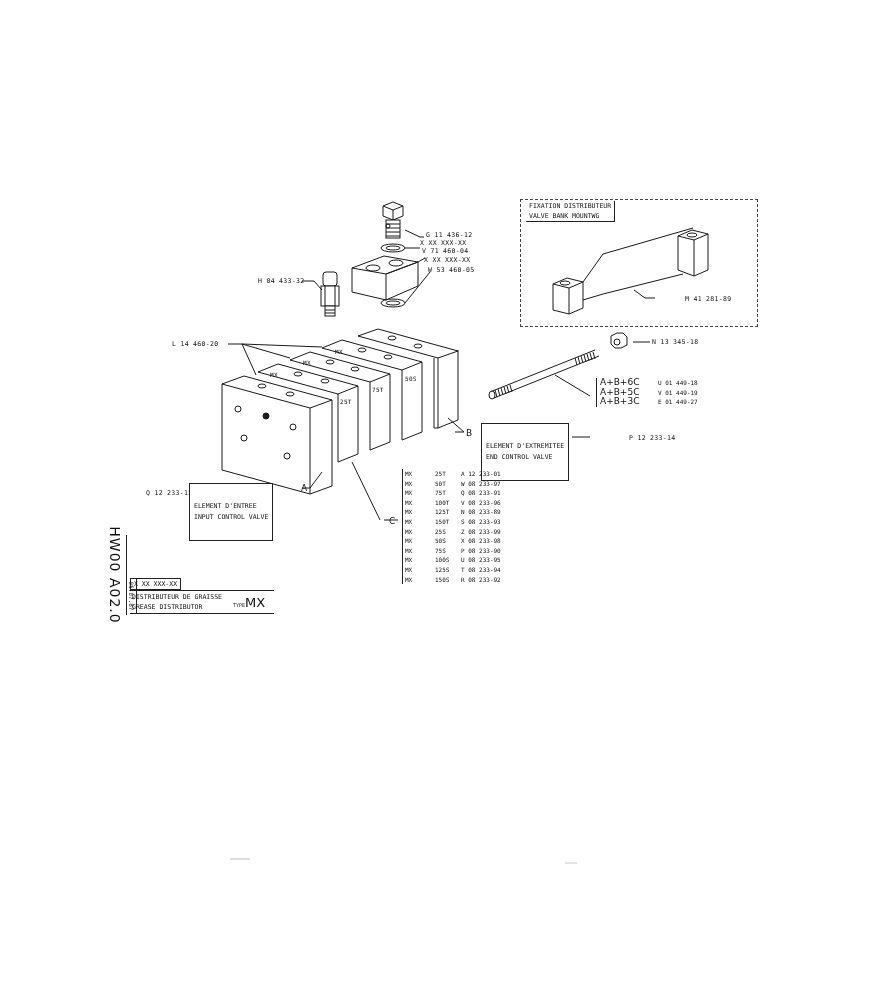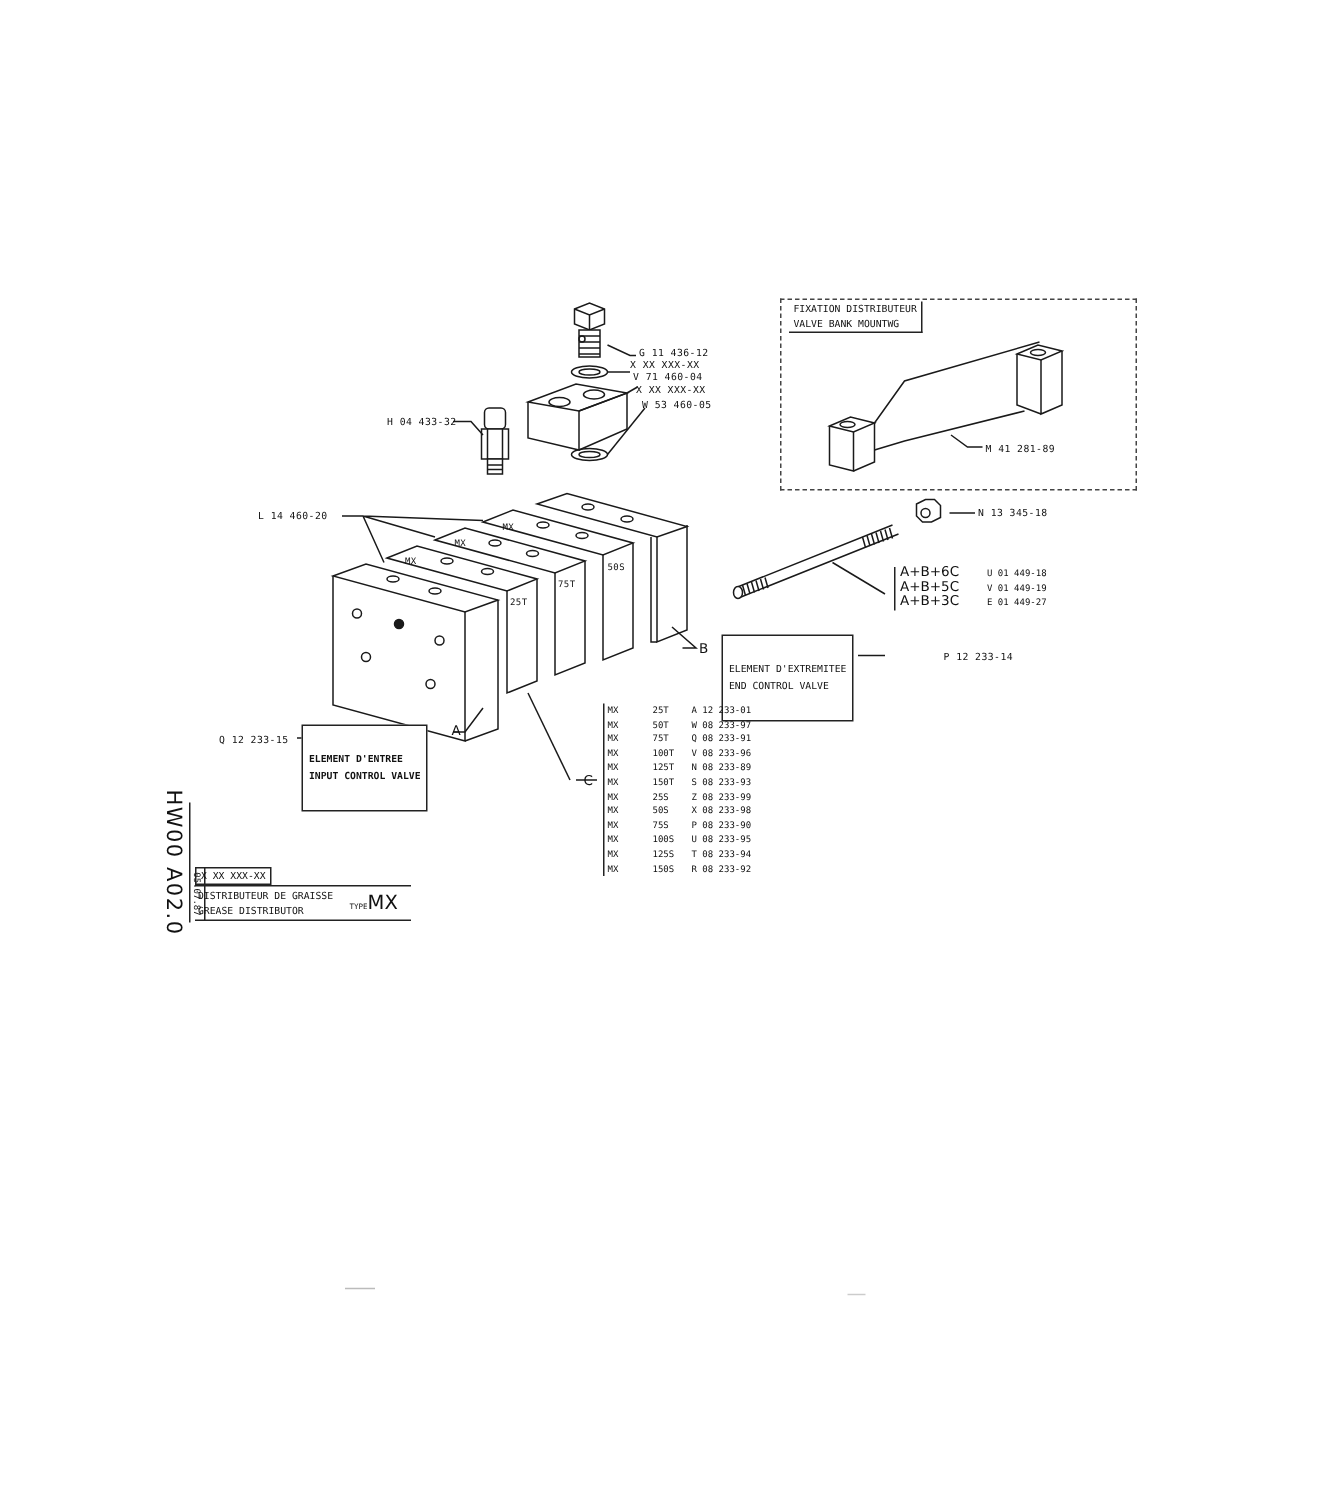--- a/index.html
+++ b/index.html
@@ -157,21 +157,21 @@
 <div class="lbl" style="left:335px;top:348px;font-size:6px;">MX</div>
 <div class="lbl" style="left:340px;top:398px;font-size:6px;">25T</div>
 <div class="lbl" style="left:372px;top:386px;font-size:6px;">75T</div>
 <div class="lbl" style="left:405px;top:375px;font-size:6px;">50S</div>
 
 <div class="mount-frame"></div>
 <div class="mount-title">
   <div>FIXATION DISTRIBUTEUR</div>
   <div>VALVE BANK MOUNTWG</div>
 </div>
-<div class="lbl" style="left:657px;top:295px;">M 41 281-89</div>
+<div class="lbl" style="left:685px;top:295px;">M 41 281-89</div>
 
 <div class="combo">
   <div class="row">
       <span class="k">A+B+6C</span>
       <span class="v">U 01 449-18</span>
     </div>
   <div class="row">
       <span class="k">A+B+5C</span>
       <span class="v">V 01 449-19</span>
     </div>
@@ -182,21 +182,21 @@
 </div>
 
 <div class="lbl" style="left:466px;top:428px;font-family:'DejaVu Sans',sans-serif;font-size:9px;">B</div>
 <div class="box" style="left:481px;top:423px;">
   <div>ELEMENT D'EXTREMITEE</div>
   <div>END CONTROL VALVE</div>
 </div>
 <div class="lbl" style="left:592px;top:434px;padding-left:37px;">P 12 233-14</div>
 
 <div class="lbl" style="left:146px;top:489px;">Q 12 233-15</div>
-<div class="box" style="left:201px;top:483px;font-weight:bold;">
+<div class="box" style="left:189px;top:483px;">
   <div>ELEMENT D'ENTREE</div>
   <div>INPUT CONTROL VALVE</div>
 </div>
 <div class="lbl" style="left:301px;top:483px;font-family:'DejaVu Sans',sans-serif;font-size:9px;">A</div>
 
 <div class="lbl" style="left:389px;top:516px;font-family:'DejaVu Sans',sans-serif;font-size:9px;">C</div>
 <div class="parts-list">
   <div class="row">
       <span class="c1">MX</span>
       <span class="c3" style="width:26px">25T</span>

